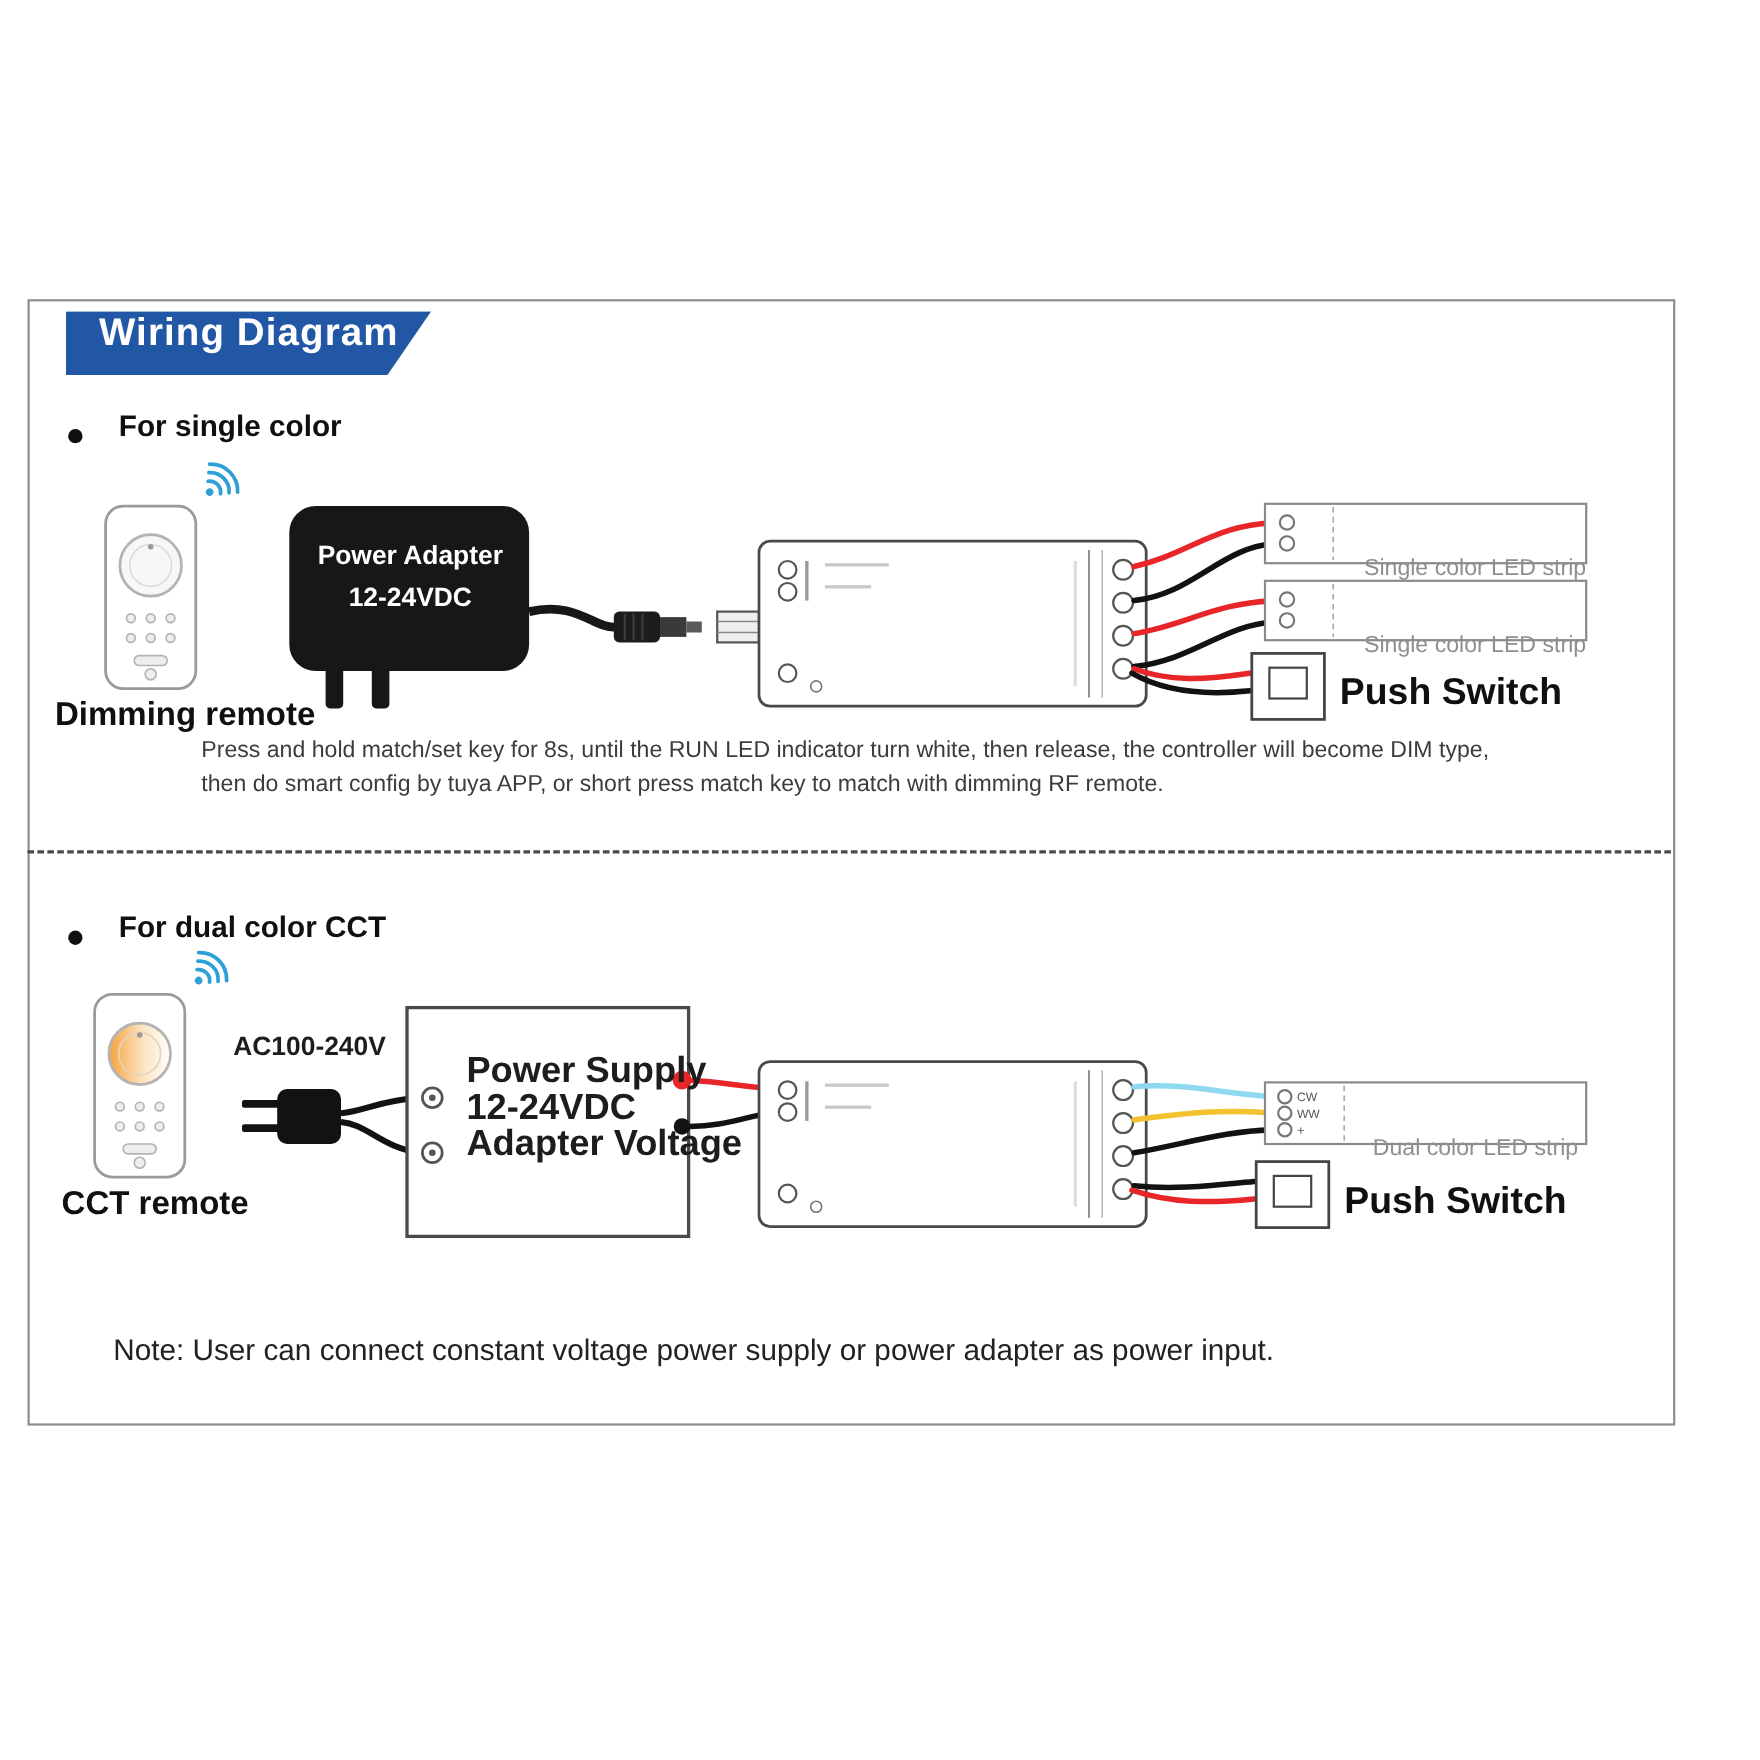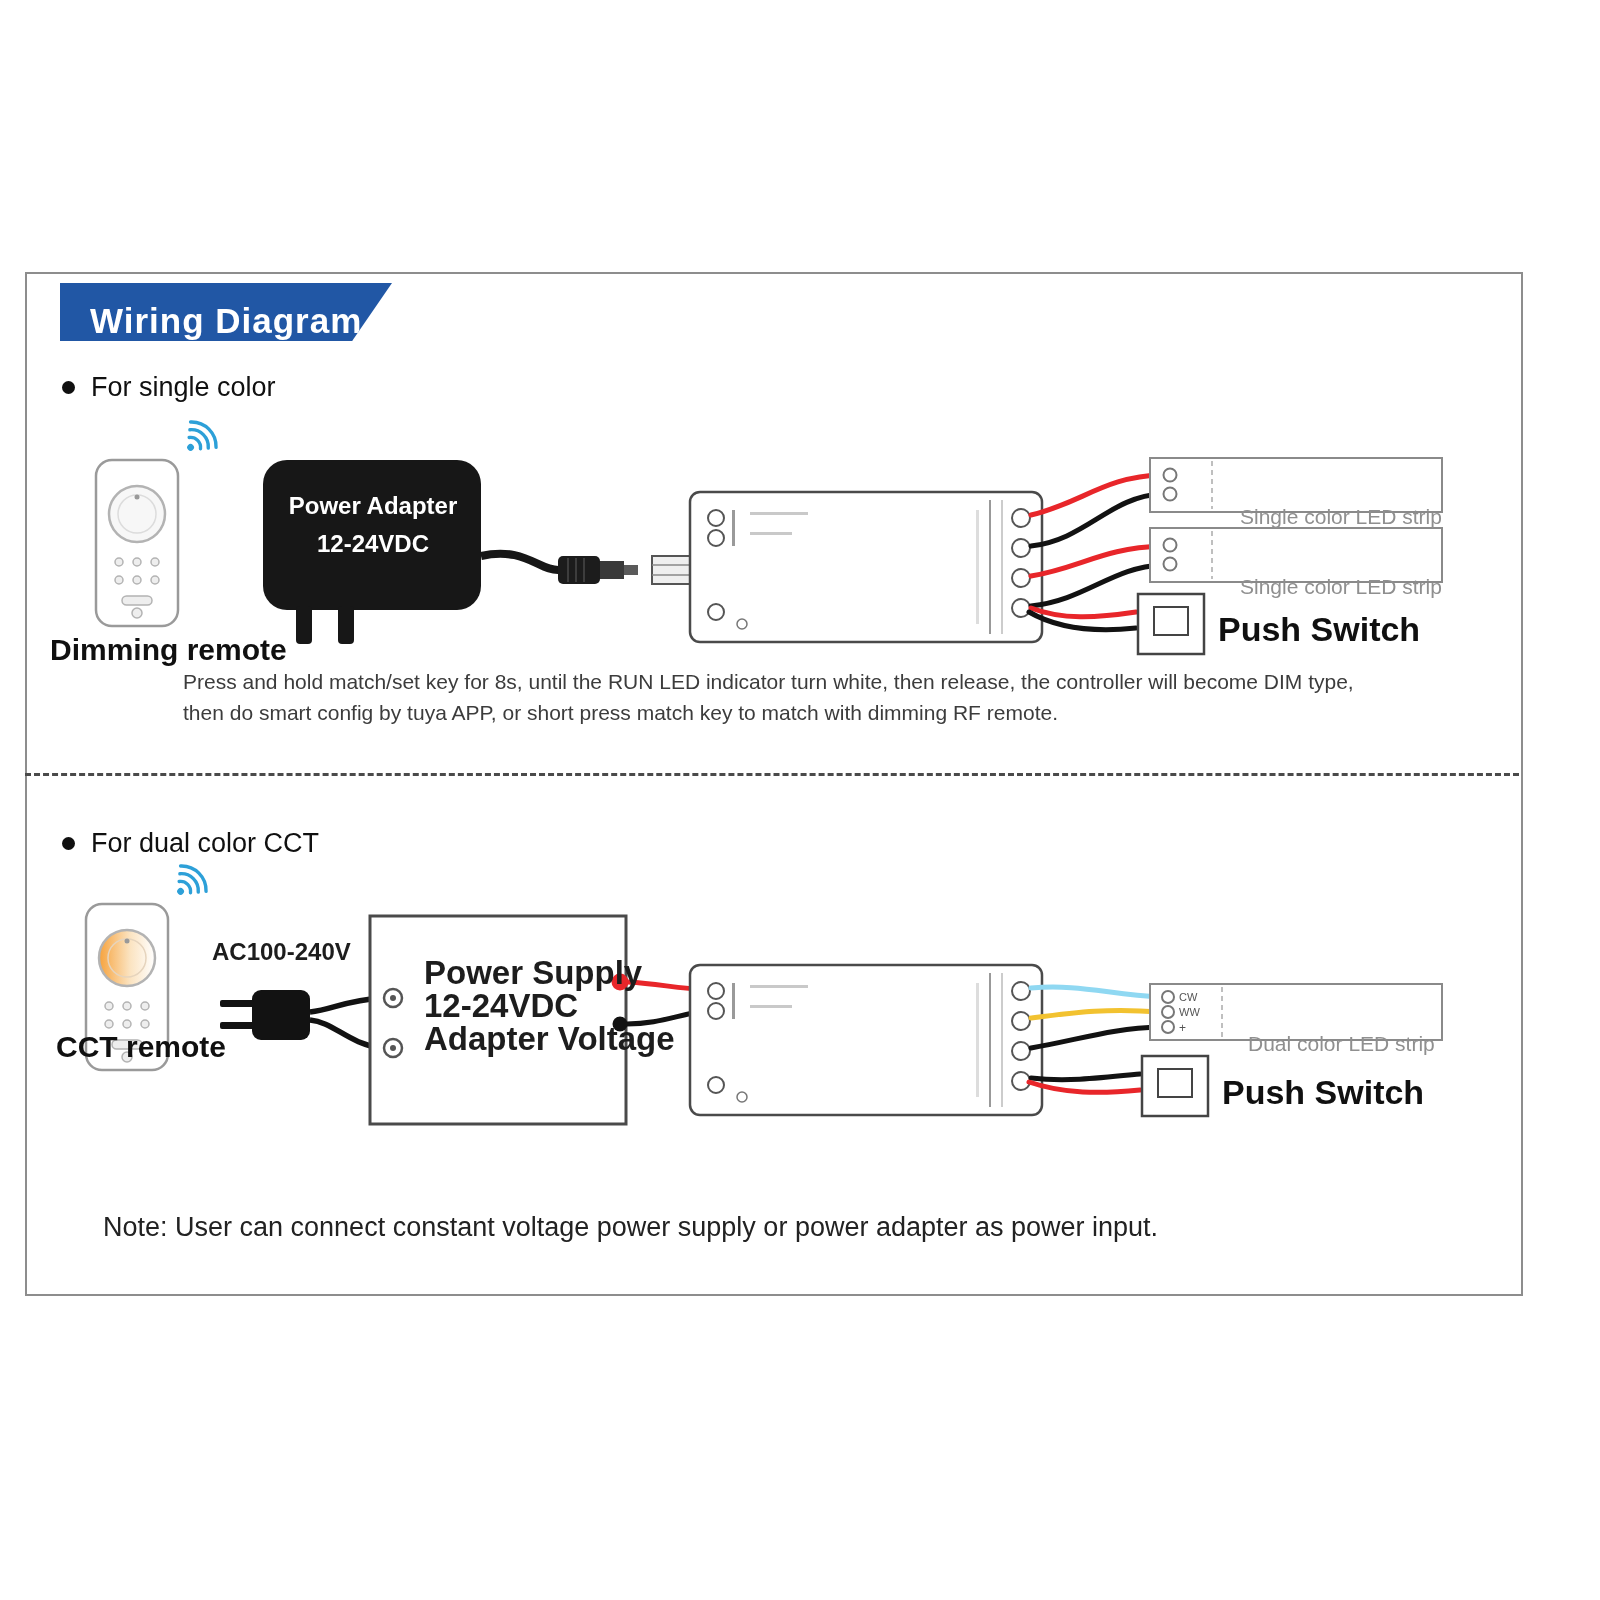--- a/index.html
+++ b/index.html
@@ -4,23 +4,23 @@
 <style>
   html,body{margin:0;padding:0;background:#fff;}
   .page{position:relative;width:1600px;height:1600px;background:#fff;overflow:hidden;
         font-family:"Liberation Sans",sans-serif;color:#111;}
   .abs{position:absolute;}
   .frame{position:absolute;left:25px;top:272px;width:1494px;height:1020px;border:2px solid #8d8d8d;}
   .art{position:absolute;left:0;top:0;z-index:1;}
   .txt{z-index:2;}
   .header-banner{left:60px;top:283px;width:332px;height:58px;background:#2157a5;
         clip-path:polygon(0 0,100% 0,88% 100%,0 100%);
-        display:flex;align-items:flex-end;padding-left:30px;box-sizing:border-box;}
+        display:flex;align-items:flex-start;padding-left:30px;box-sizing:border-box;}
   .header-banner span{color:#fff;font-size:35px;font-weight:bold;letter-spacing:1px;}
-  .sec-title{display:flex;align-items:center;gap:16px;font-weight:normal;font-size:27px;color:#101010;}
+  .sec-title{display:flex;align-items:flex-end;gap:33px;font-weight:bold;font-size:27px;color:#101010;}
   .bullet{width:13px;height:13px;border-radius:50%;background:#101010;flex:0 0 auto;}
   .remote-label{font-size:30px;font-weight:bold;color:#101010;}
   .adapter-text{width:190px;text-align:center;color:#fff;font-weight:bold;font-size:24px;}
   .psu-text{font-size:33px;font-weight:bold;color:#1d1d1d;line-height:33px;}
   .ac-label{font-size:24px;font-weight:600;color:#1d1d1d;}
   .strip-label{font-size:21px;color:#8f8f8f;white-space:nowrap;margin-top:32px;}
   .switch-label{font-size:34px;font-weight:bold;color:#101010;white-space:nowrap;}
   .desc{font-size:21px;color:#3c3c3c;line-height:31px;white-space:nowrap;}
   .divider{left:25px;top:773px;width:1494px;border-top:3px dashed #4a4a4a;}
   .note{font-size:27px;color:#222;margin-left:41px;}
@@ -218,21 +218,21 @@
   </div>
 
   <div class="abs txt ac-label" style="left:212px;top:938px;">AC100-240V</div>
 
   <div class="abs txt psu-text" style="left:424px;top:956px;">
     <div>Power Supply</div>
     <div>12-24VDC</div>
     <div>Adapter Voltage</div>
   </div>
 
-  <div class="abs txt remote-label" style="left:56px;top:1030px;">CCT remote</div>
+  <div class="abs txt remote-label" style="left:56px;top:1078px;">CCT remote</div>
 
   <div class="abs txt strip-label" style="left:1248px;top:1000px;">Dual color LED strip</div>
 
   <div class="abs txt switch-label" style="left:1222px;top:1073px;">Push Switch</div>
 
 
   <div class="abs txt note" style="left:62px;top:1212px;">Note: User can connect constant voltage power supply or power adapter as power input.</div>
 
 </div>
 

